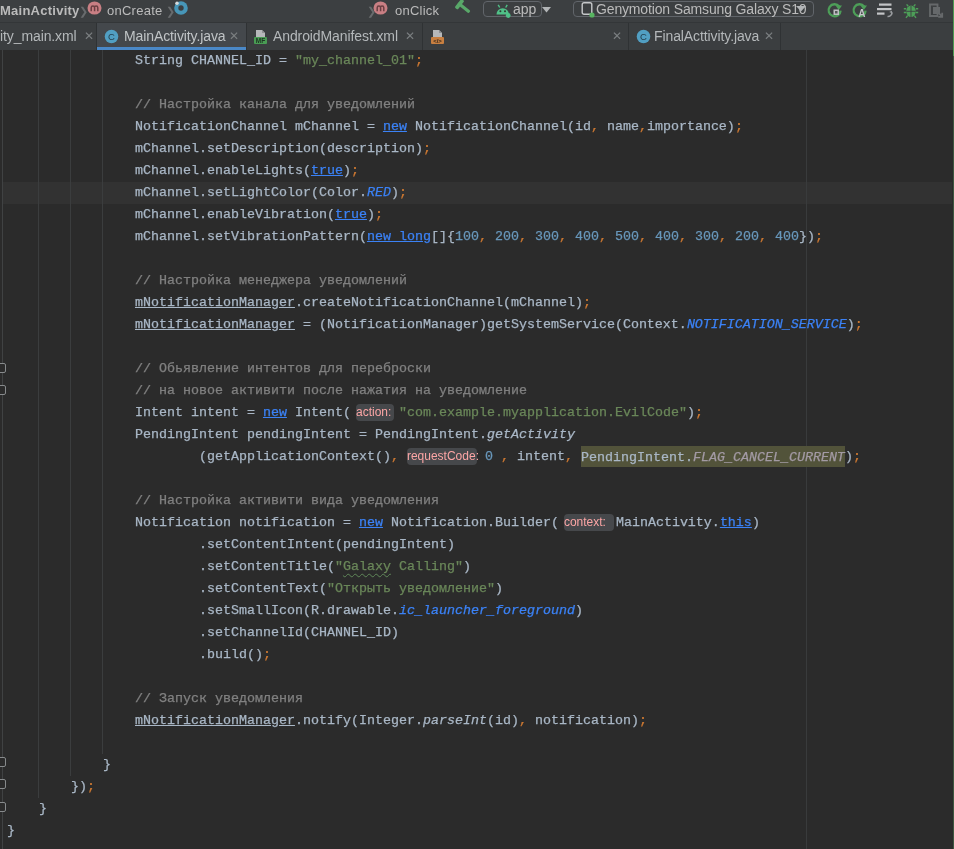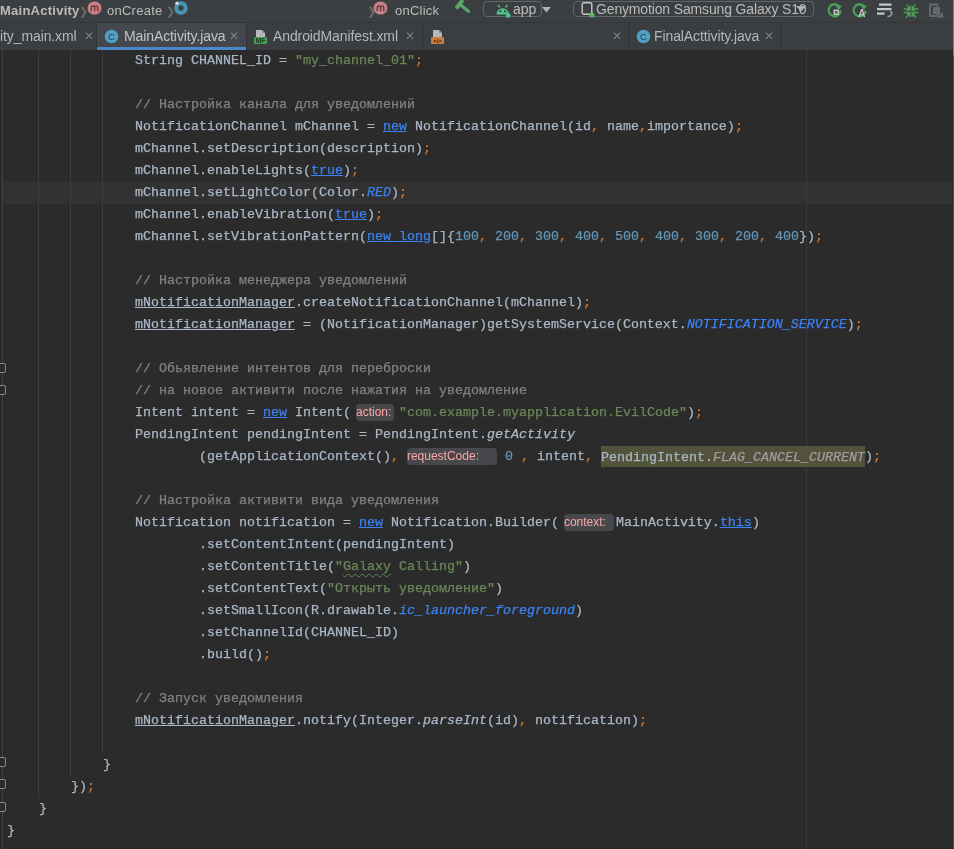--- a/index.html
+++ b/index.html
@@ -191,21 +191,21 @@
                 mChannel.setVibrationPattern(<span class="k">new long</span>[]{<span class="n">100</span><span class="o">,</span> <span class="n">200</span><span class="o">,</span> <span class="n">300</span><span class="o">,</span> <span class="n">400</span><span class="o">,</span> <span class="n">500</span><span class="o">,</span> <span class="n">400</span><span class="o">,</span> <span class="n">300</span><span class="o">,</span> <span class="n">200</span><span class="o">,</span> <span class="n">400</span>})<span class="o">;</span>
 
                 <span class="c">// Настройка менеджера уведомлений</span>
                 <span class="u">mNotificationManager</span>.createNotificationChannel(mChannel)<span class="o">;</span>
                 <span class="u">mNotificationManager</span> = (NotificationManager)getSystemService(Context.<span class="p">NOTIFICATION_SERVICE</span>)<span class="o">;</span>
 
                 <span class="c">// Обьявление интентов для переброски</span>
                 <span class="c">// на новое активити после нажатия на уведомление</span>
                 Intent intent = <span class="k">new</span> Intent(<span class="chip" style="width:38px;margin:0 5px;">action:</span><span class="s">"com.example.myapplication.EvilCode"</span>)<span class="o">;</span>
                 PendingIntent pendingIntent = PendingIntent.<span class="it">getActivity</span>
-                        (getApplicationContext()<span class="o">,</span><span class="chip" style="width:90px;margin:0 8px;">requestCode:</span><span class="n">0</span> <span class="o">,</span> intent<span class="o">,</span> <span class="hl">PendingIntent.<span class="p" style="color:#a39aa4;">FLAG_CANCEL_CURRENT</span></span>)<span class="o">;</span>
+                        (getApplicationContext()<span class="o">,</span><span class="chip" style="width:70px;margin:0 8px;">requestCode:</span><span class="n">0</span> <span class="o">,</span> intent<span class="o">,</span> <span class="hl">PendingIntent.<span class="p" style="color:#a39aa4;">FLAG_CANCEL_CURRENT</span></span>)<span class="o">;</span>
 
                 <span class="c">// Настройка активити вида уведомления</span>
                 Notification notification = <span class="k">new</span> Notification.Builder(<span class="chip" style="width:50px;margin-left:5px;margin-right:2px;">context:</span>MainActivity.<span class="k">this</span>)
                         .setContentIntent(pendingIntent)
                         .setContentTitle(<span class="s">"<span class="sq">Galaxy</span> Calling"</span>)
                         .setContentText(<span class="s">"Открыть уведомление"</span>)
                         .setSmallIcon(R.drawable.<span class="p">ic_launcher_foreground</span>)
                         .setChannelId(CHANNEL_ID)
                         .build()<span class="o">;</span>
 

